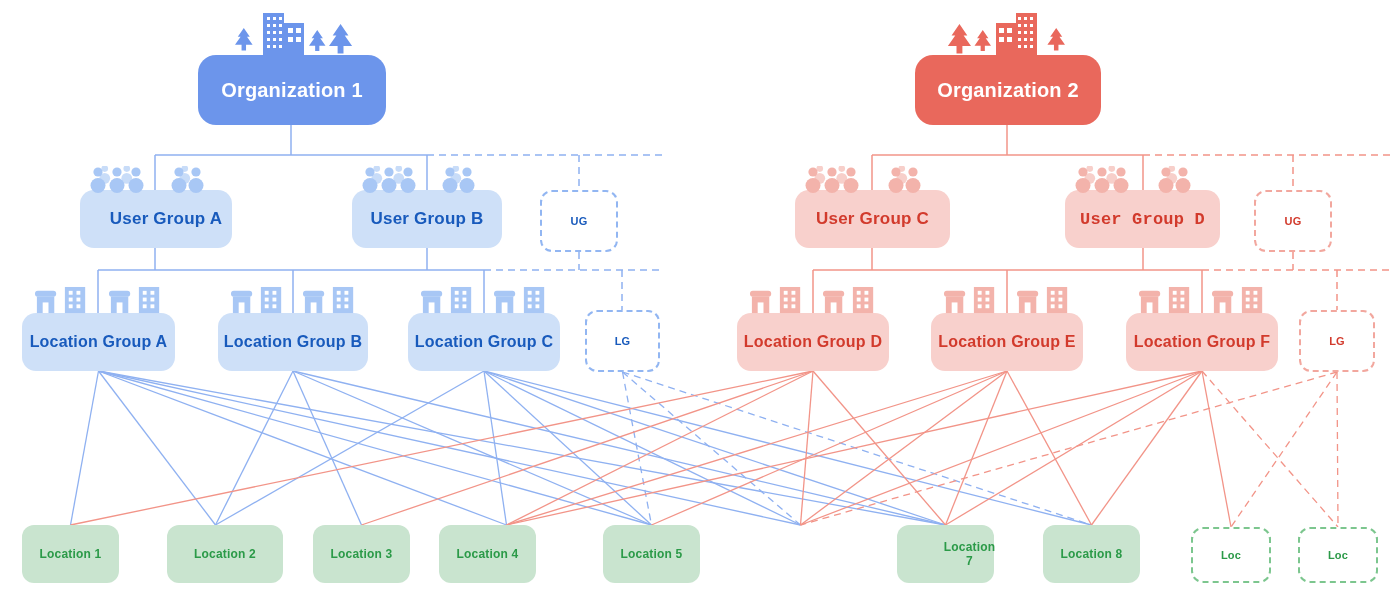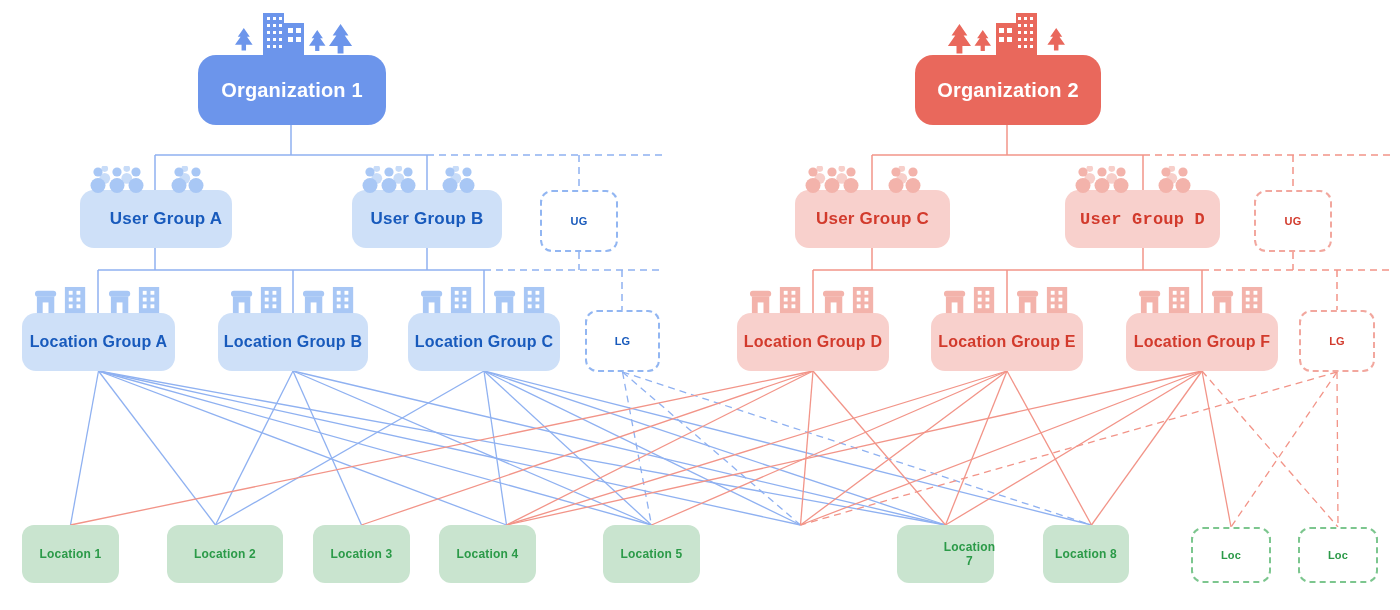--- a/index.html
+++ b/index.html
@@ -532,21 +532,21 @@
       </div>
       <div class="node kind-location" style="left: 439px; top: 525px; width: 97px; height: 58px; background: rgb(201, 228, 207); color: rgb(43, 154, 72);">
         <span class="lbl">Location 4</span>
       </div>
       <div class="node kind-location" style="left: 603px; top: 525px; width: 97px; height: 58px; background: rgb(201, 228, 207); color: rgb(43, 154, 72);">
         <span class="lbl">Location 5</span>
       </div>
       <div class="node kind-location" style="left: 897px; top: 525px; width: 97px; height: 58px; background: rgb(201, 228, 207); color: rgb(43, 154, 72); padding-left: 48px;">
         <span class="lbl">Location 7</span>
       </div>
-      <div class="node kind-location" style="left: 1043px; top: 525px; width: 86px; height: 58px; background: rgb(201, 228, 207); color: rgb(43, 154, 72);">
+      <div class="node kind-location" style="left: 1043px; top: 525px; width: 97px; height: 58px; background: rgb(201, 228, 207); color: rgb(43, 154, 72);">
         <span class="lbl">Location 8</span>
       </div>
       <div class="node kind-location_stub" style="left: 1191px; top: 527px; width: 80px; height: 56px; border: 2px dashed rgb(124, 198, 142); color: rgb(43, 154, 72);">
         <span class="lbl">Loc</span>
       </div>
       <div class="node kind-location_stub" style="left: 1298px; top: 527px; width: 80px; height: 56px; border: 2px dashed rgb(124, 198, 142); color: rgb(43, 154, 72);">
         <span class="lbl">Loc</span>
       </div>
     </div>
 </div>

